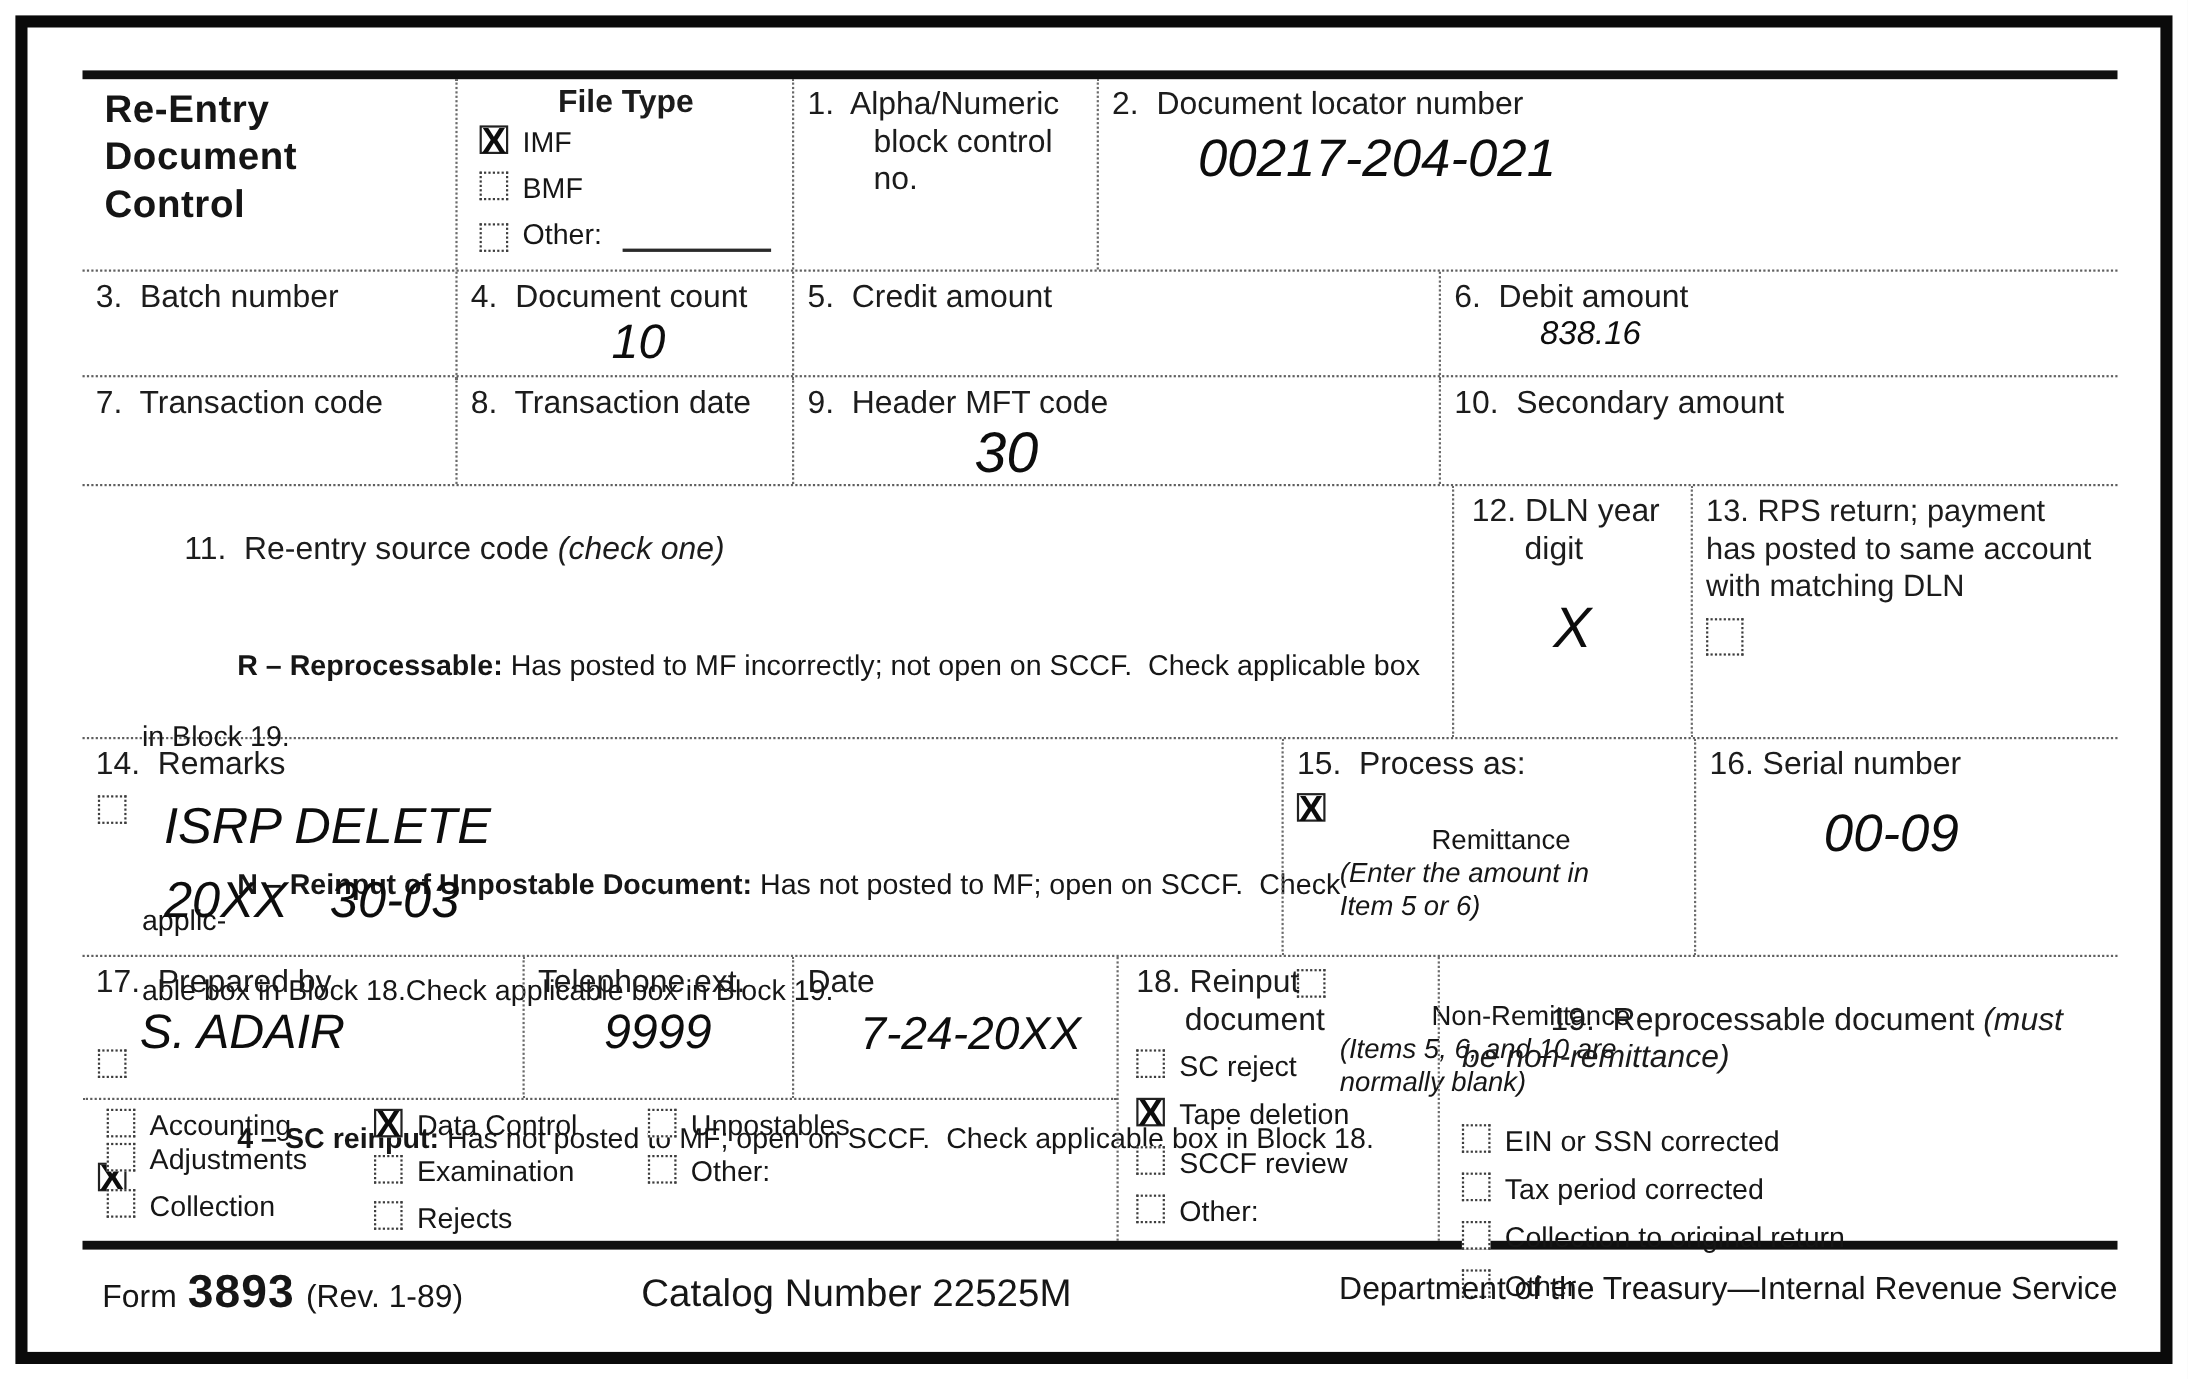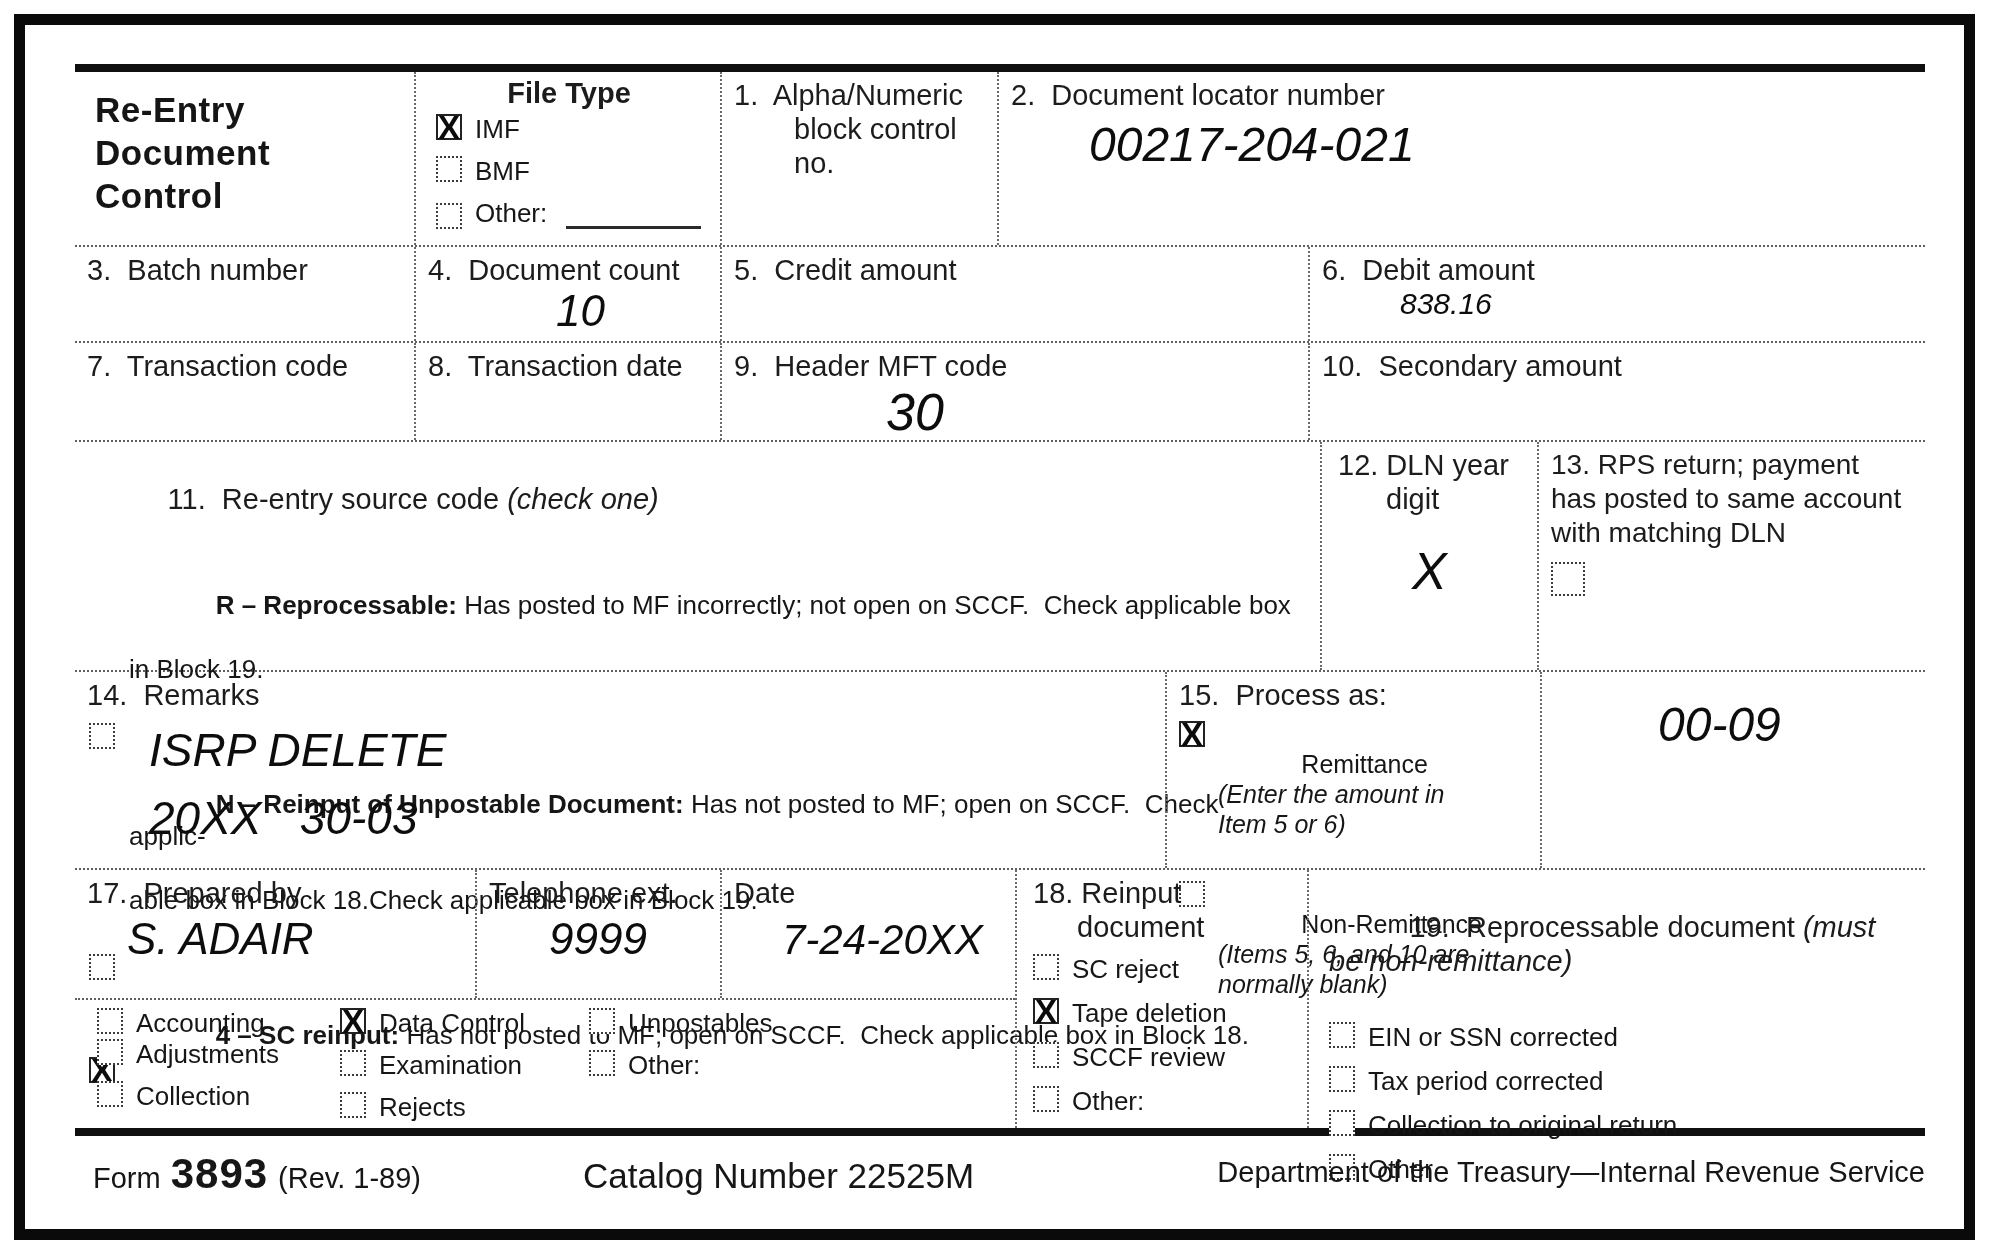--- a/index.html
+++ b/index.html
@@ -39,21 +39,21 @@
 </head>
 <body>
 
 <div class="page">
   <div class="page-frame"></div>
 
   <div class="form">
     <div class="rule"></div>
 
     <div class="row" style="height:175px;">
-      <div class="cell first" style="width:339px;padding-top:16px;padding-left:20px;">
+      <div class="cell first" style="width:339px;padding-top:6px;padding-left:20px;">
         <div class="title-line">Re-Entry</div>
         <div class="title-line">Document</div>
         <div class="title-line">Control</div>
       </div>
       <div class="cell" style="width:306px;padding-top:4px;">
         <div class="lbl" style="font-weight:700;text-align:center;">File Type</div>
         <div class="opt" style="margin:4px 0 0 8px;">
           <span class="cb checked">X</span>
           <span class="olbl">IMF</span>
         </div>
@@ -167,20 +167,21 @@
           </span>
         </div>
         <div class="opt" style="margin-top:10px;">
           <span class="cb" style="margin-top:2px;"></span>
           <span class="olbl" style="font-size:25px;line-height:30px;width:290px;">
             <span>Non-Remittance </span><span class="it">(Items 5, 6, and 10 are normally blank)</span>
           </span>
         </div>
       </div>
       <div class="cell" style="width:385px;">
+        <div class="lbl">16. Serial number</div>
         <div class="hw" style="font-size:48px;margin:22px 0 0 104px;">00-09</div>
       </div>
     </div>
 
     <div class="row last" style="height:258px;">
       <div class="cell first" style="width:940px;padding:0;">
         <div style="display:flex;height:130px;box-sizing:border-box;border-bottom:2px dotted #5f5f5f;">
           <div class="cell first" style="width:400px;">
             <div class="lbl">17.  Prepared by</div>
             <div class="hw" style="font-size:44px;margin:6px 0 0 40px;">S. ADAIR</div>

